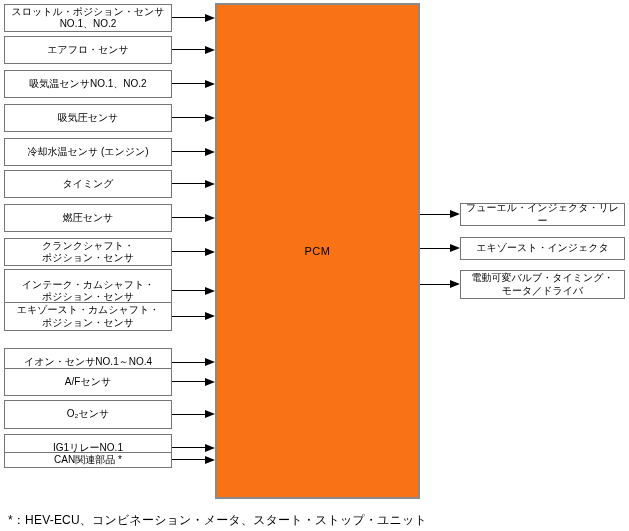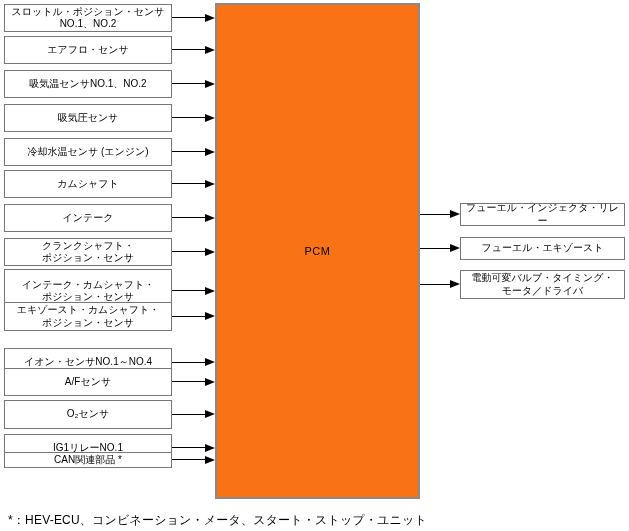--- a/index.html
+++ b/index.html
@@ -80,28 +80,28 @@
       </div>
   </div>
   <div class="in-row" style="top:138px">
     <div class="node">冷却水温センサ (エンジン)</div>
     <div class="arrow">
         <div class="shaft"></div>
         <div class="head"></div>
       </div>
   </div>
   <div class="in-row" style="top:170px">
-    <div class="node">カムシャフト</div>
+    <div class="node">タイミング</div>
     <div class="arrow">
         <div class="shaft"></div>
         <div class="head"></div>
       </div>
   </div>
   <div class="in-row" style="top:204px">
-    <div class="node">インテーク</div>
+    <div class="node">燃圧センサ</div>
     <div class="arrow">
         <div class="shaft"></div>
         <div class="head"></div>
       </div>
   </div>
   <div class="in-row" style="top:238px">
     <div class="node">クランクシャフト・
 ポジション・センサ</div>
     <div class="arrow">
         <div class="shaft"></div>
@@ -169,21 +169,21 @@
         <div class="shaft"></div>
         <div class="head"></div>
       </div>
     <div class="node">フューエル・インジェクタ・リレー</div>
   </div>
   <div class="out-row" style="top:237px;height:23px">
     <div class="arrow">
         <div class="shaft"></div>
         <div class="head"></div>
       </div>
-    <div class="node">フューエル・エキゾースト</div>
+    <div class="node">エキゾースト・インジェクタ</div>
   </div>
   <div class="out-row" style="top:270px;height:29px">
     <div class="arrow">
         <div class="shaft"></div>
         <div class="head"></div>
       </div>
     <div class="node">電動可変バルブ・タイミング・
 モータ／ドライバ</div>
   </div>
 

